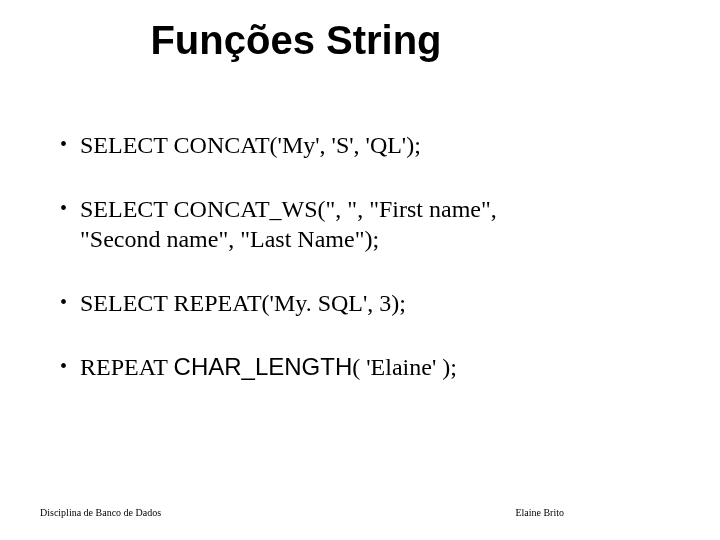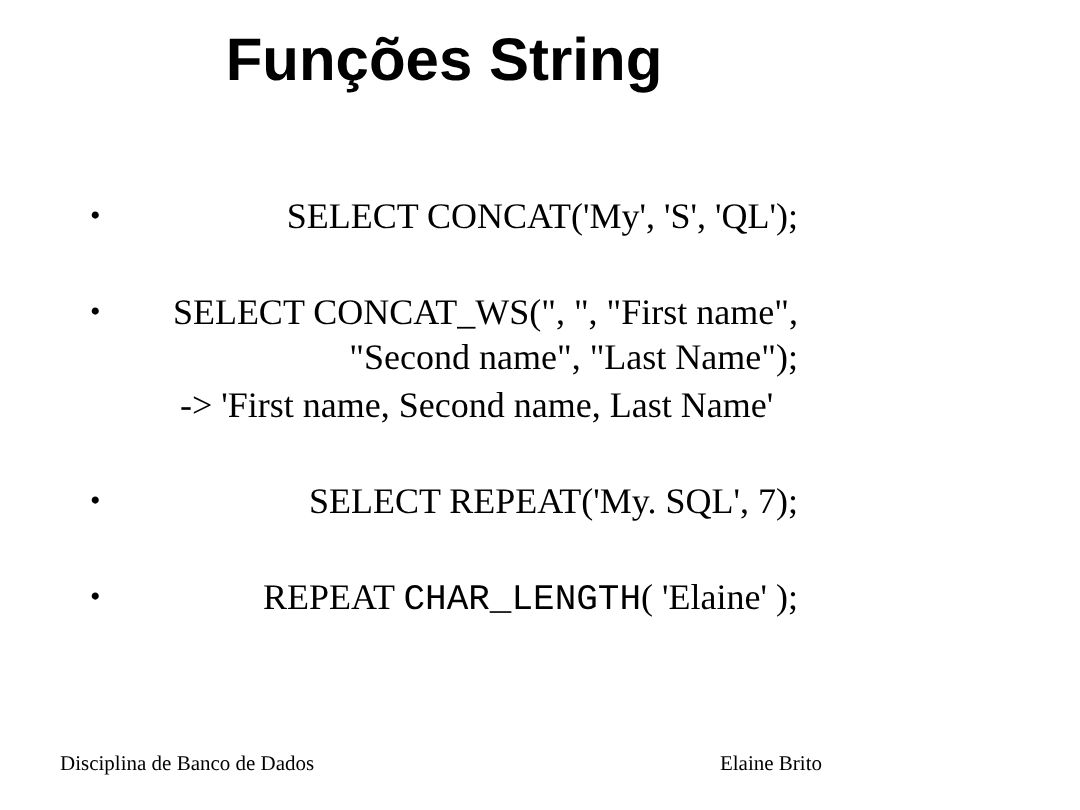--- a/index.html
+++ b/index.html
@@ -44,37 +44,36 @@
     align-items: flex-start;
   }
   .dot {
     flex: 0 0 auto;
     width: 20px;
     font-size: 20px;
     line-height: 1.4;
   }
   .text {
     flex: 1 1 auto;
-    text-align: right;
   }
   .result {
     margin-left: 60px;
     margin-top: 2px;
   }
   .footer {
     position: absolute;
     bottom: 22px;
     left: 40px;
-    right: 44px;
-    font-size: 14px;
+    right: 28px;
+    font-size: 10px;
     display: flex;
     justify-content: space-between;
   }
   .arial {
-    font-family: Liberation Mono, monospace;
+    font-family: Liberation Sans, sans-serif;
   }
 </style>
 </head>
 <body>
 
 <div class="slide">
 
   <div class="title">Funções String</div>
 
   <div class="content">
@@ -84,27 +83,26 @@
         <span class="dot">•</span>
         <span class="text">SELECT CONCAT('My', 'S', 'QL');</span>
       </div>
     </div>
 
     <div class="bullet">
       <div class="bullet-inner">
         <span class="dot">•</span>
         <span class="text">SELECT CONCAT_WS(", ", "First name", "Second name", "Last Name");</span>
       </div>
-      <div class="result">-&gt; 'First name, Second name, Last Name'</div>
     </div>
 
     <div class="bullet">
       <div class="bullet-inner">
         <span class="dot">•</span>
-        <span class="text">SELECT REPEAT('My. SQL', 7);</span>
+        <span class="text">SELECT REPEAT('My. SQL', 3);</span>
       </div>
     </div>
 
     <div class="bullet">
       <div class="bullet-inner">
         <span class="dot">•</span>
         <span class="text">
           <span>REPEAT </span><span class="arial">CHAR_LENGTH</span><span>( 'Elaine' );</span>
         </span>
       </div>

